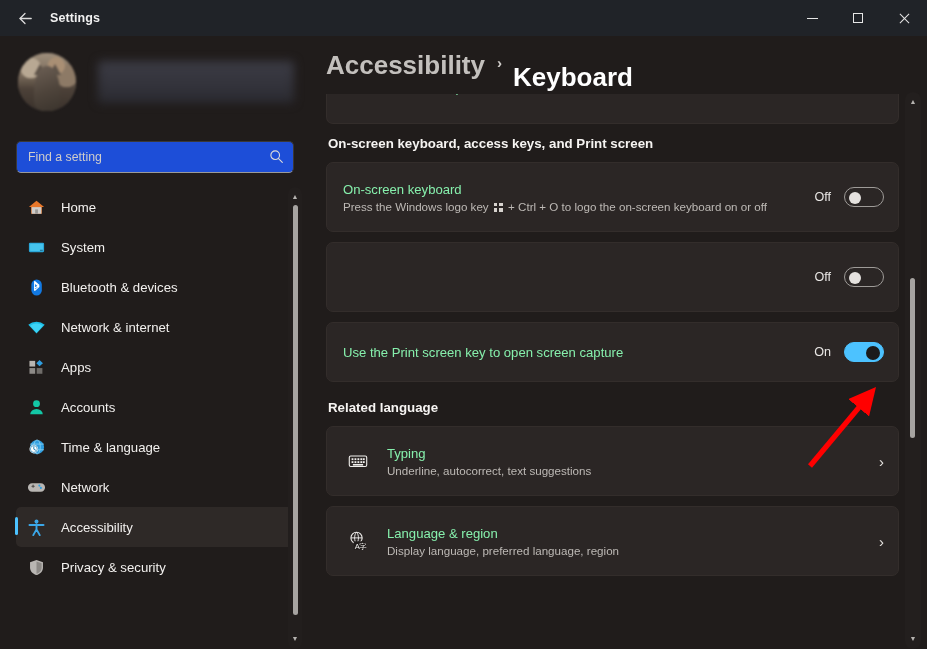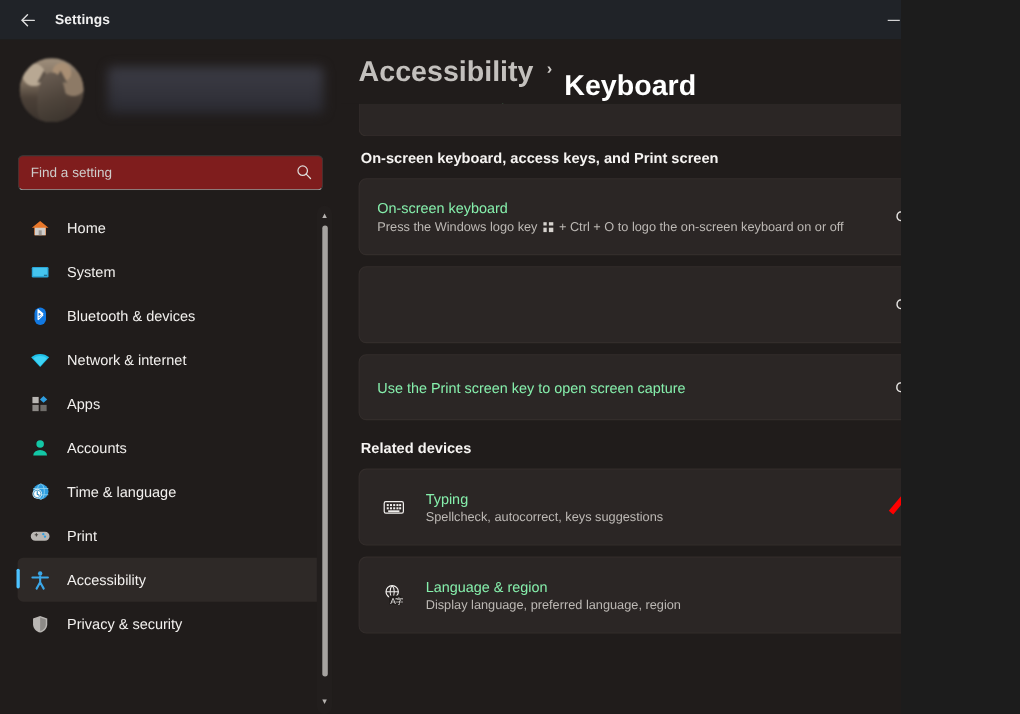--- a/index.html
+++ b/index.html
@@ -5,21 +5,21 @@
   * { box-sizing: border-box; margin: 0; padding: 0; }
   html, body {
     width: 927px; height: 649px;
     overflow: hidden;
     background: #1c1c1c;
     font-family: "Liberation Sans", sans-serif;
     -webkit-font-smoothing: antialiased;
   }
   #app {
     position: relative;
-    width: 819px; height: 649px;
+    width: 927px; height: 649px;
     background: #201c1b;
     overflow: hidden;
   }
 
   
   .titlebar {
     position: absolute; top: 0; left: 0;
     width: 927px; height: 36px;
     background: #202328;
     display: flex; align-items: center;
@@ -99,21 +99,21 @@
     margin-left: 22px;
     width: 196px; height: 42px;
     border-radius: 4px;
     background: linear-gradient(180deg,#3b3b44 0%, #34343c 52%, #2a2a31 100%);
     filter: blur(5px);
   }
 
   .searchbox {
     position: absolute; top: 105px; left: 16px;
     width: 278px; height: 32px;
-    background: #7f1d1d;
+    background: #1d4ed8;
     border: 1px solid #3a3837;
     border-bottom: 1.5px solid #9a9a9a;
     border-radius: 5px;
     display: flex; align-items: center;
   }
   .searchbox .ph {
     margin-left: 11px;
     font-size: 12.3px; color: #cfcdcb;
   }
   .searchbox .mag {
@@ -431,21 +431,21 @@
 
       <div class="navitem">
         <div class="navicon">
           <svg width="19" height="19" viewBox="0 0 20 20">
             <path d="M5.4 5.6 H14.6 A4.4 4.4 0 0 1 14.6 14.4 H5.4 A4.4 4.4 0 0 1 5.4 5.6 Z" fill="#b9b6b3"></path>
             <path d="M5.2 8.6 H7.6 M6.4 7.4 V9.8" stroke="#4a4744" stroke-width="1.1" stroke-linecap="round"></path>
             <circle cx="13" cy="8" r="1.1" fill="#2f9ee0"></circle>
             <circle cx="14.6" cy="10.4" r="1.1" fill="#2f9ee0"></circle>
           </svg>
         </div>
-        <div class="navlabel">Print</div>
+        <div class="navlabel">Network</div>
       </div>
 
       <div class="navitem sel">
         <div class="pill"></div>
         <div class="navicon">
           <svg width="19" height="19" viewBox="0 0 20 20">
             <circle cx="10" cy="3.6" r="2.1" fill="#3ba7e8"></circle>
             <path d="M2.6 7.4 H17.4" stroke="#3ba7e8" stroke-width="2" stroke-linecap="round"></path>
             <path d="M10 6.4 V12 M10 12 L6.6 18 M10 12 L13.4 18" stroke="#3ba7e8" stroke-width="2" fill="none" stroke-linecap="round"></path>
           </svg>
@@ -542,21 +542,21 @@
             </div>
             <div class="row-right">
               <div class="tg-label">On</div>
               <div class="toggle on">
                 <div class="knob"></div>
               </div>
             </div>
           </div>
         </div>
 
-        <div class="section-h tight">Related devices</div>
+        <div class="section-h tight">Related language</div>
 
         <div class="card">
           <div class="card-row tall">
             <div class="row-ico">
               <svg width="22" height="22" viewBox="0 0 24 24">
                 <rect x="2.5" y="6.5" width="19" height="11.5" rx="1.6" fill="none" stroke="#f1efed" stroke-width="1.2"></rect>
                 <rect x="5" y="9" width="2" height="2" fill="#f1efed"></rect>
                 <rect x="8.2" y="9" width="2" height="2" fill="#f1efed"></rect>
                 <rect x="11.4" y="9" width="2" height="2" fill="#f1efed"></rect>
                 <rect x="14.6" y="9" width="2" height="2" fill="#f1efed"></rect>
@@ -564,21 +564,21 @@
                 <rect x="5" y="12.2" width="2" height="2" fill="#f1efed"></rect>
                 <rect x="8.2" y="12.2" width="2" height="2" fill="#f1efed"></rect>
                 <rect x="11.4" y="12.2" width="2" height="2" fill="#f1efed"></rect>
                 <rect x="14.6" y="12.2" width="2" height="2" fill="#f1efed"></rect>
                 <rect x="17.3" y="12.2" width="2" height="2" fill="#f1efed"></rect>
                 <rect x="6.4" y="15.2" width="11.2" height="1.8" fill="#f1efed"></rect>
               </svg>
             </div>
             <div class="row-text">
               <div class="row-title">Typing</div>
-              <div class="row-desc">Spellcheck, autocorrect, keys suggestions</div>
+              <div class="row-desc">Underline, autocorrect, text suggestions</div>
             </div>
             <div class="row-right">
               <div class="chev">›</div>
             </div>
           </div>
         </div>
 
         <div class="card">
           <div class="card-row tall">
             <div class="row-ico">

